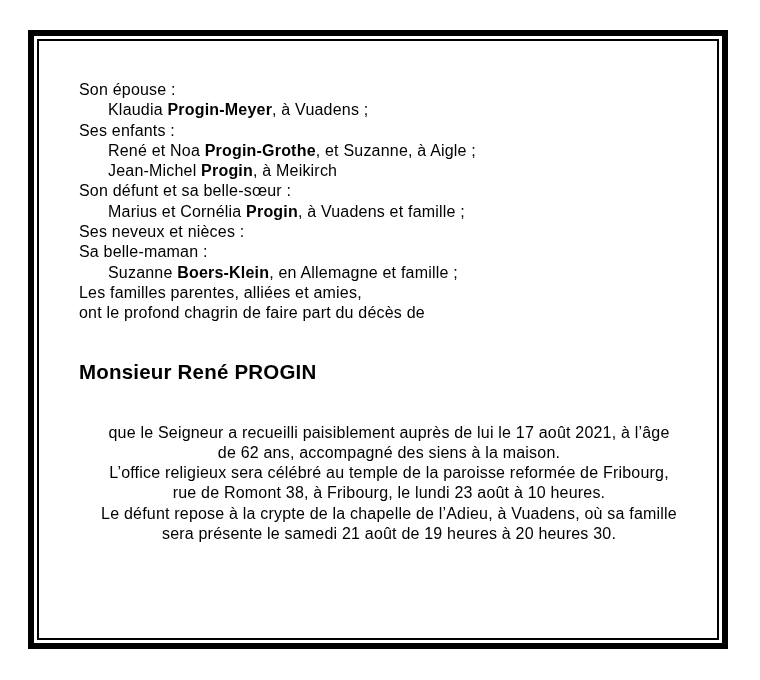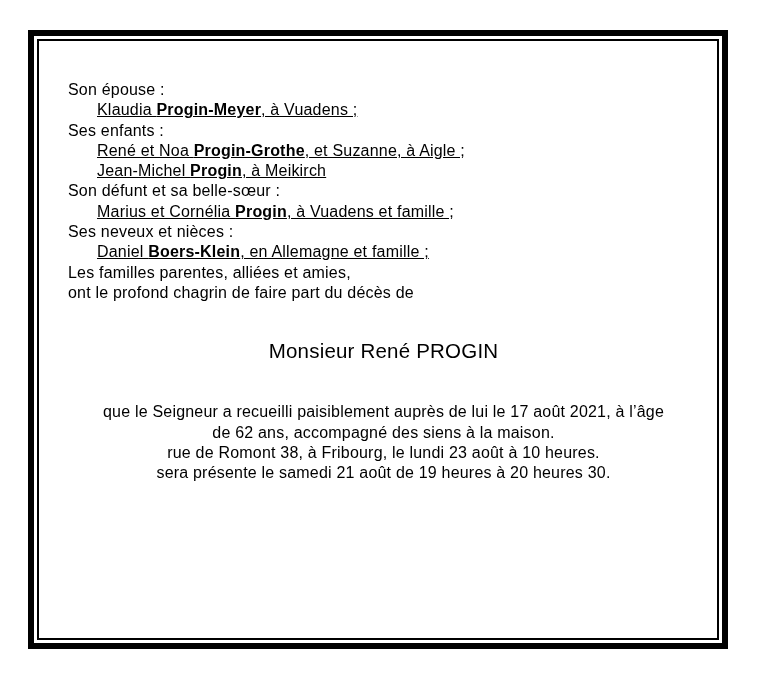--- a/index.html
+++ b/index.html
@@ -30,34 +30,34 @@
     inset: 3px;
     border: 2px solid #000000;
   }
   .content {
     position: absolute;
     inset: 0;
     padding: 39px 18px 0 29px;
     font-size: 16px;
     line-height: 20.3px;
     letter-spacing: 0.2px;
+    margin-left: 11px;
   }
   .line {
     white-space: nowrap;
   }
   .line.indent {
     padding-left: 29px;
-    text-decoration: underline;
   }
   .bold {
     font-weight: bold;
   }
   .title {
-    text-align: center;
-    font-weight: normal;
+    text-align: left;
+    font-weight: bold;
     font-size: 20.5px;
     line-height: 24px;
     margin-top: 36px;
     letter-spacing: 0.2px;
   }
   .body-block {
     margin-top: 39px;
     text-align: center;
   }
 </style>
@@ -69,26 +69,29 @@
     <div class="content">
       <div class="family-block">
           <div class="line"><span>Son épouse :</span></div>
           <div class="line indent"><span>Klaudia </span><span class="bold">Progin-Meyer</span><span>, à Vuadens ;</span></div>
           <div class="line"><span>Ses enfants :</span></div>
           <div class="line indent"><span>René et Noa </span><span class="bold">Progin-Grothe</span><span>, et Suzanne, à Aigle ;</span></div>
           <div class="line indent"><span>Jean-Michel </span><span class="bold">Progin</span><span>, à Meikirch</span></div>
           <div class="line"><span>Son défunt et sa belle-sœur :</span></div>
           <div class="line indent"><span>Marius et Cornélia </span><span class="bold">Progin</span><span>, à Vuadens et famille ;</span></div>
           <div class="line"><span>Ses neveux et nièces :</span></div>
-          <div class="line indent"><span>Daniel </span><span class="bold">Boers-Klein</span><span>, en Allemagne et famille ;</span></div>
+          <div class="line"><span>Sa belle-maman :</span></div>
+          <div class="line indent"><span>Suzanne </span><span class="bold">Boers-Klein</span><span>, en Allemagne et famille ;</span></div>
           <div class="line"><span>Les familles parentes, alliées et amies,</span></div>
           <div class="line"><span>ont le profond chagrin de faire part du décès de</span></div>
         </div>
       <div class="title">Monsieur René PROGIN</div>
       <div class="body-block">
           <div class="line"><span>que le Seigneur a recueilli paisiblement auprès de lui le 17 août 2021, à l’âge</span></div>
           <div class="line"><span>de 62 ans, accompagné des siens à la maison.</span></div>
+          <div class="line"><span>L’office religieux sera célébré au temple de la paroisse reformée de Fribourg,</span></div>
           <div class="line"><span>rue de Romont 38, à Fribourg, le lundi 23 août à 10 heures.</span></div>
+          <div class="line"><span>Le défunt repose à la crypte de la chapelle de l’Adieu, à Vuadens, où sa famille</span></div>
           <div class="line"><span>sera présente le samedi 21 août de 19 heures à 20 heures 30.</span></div>
         </div>
     </div>
   </div>
 </div>
 
 </body></html>

